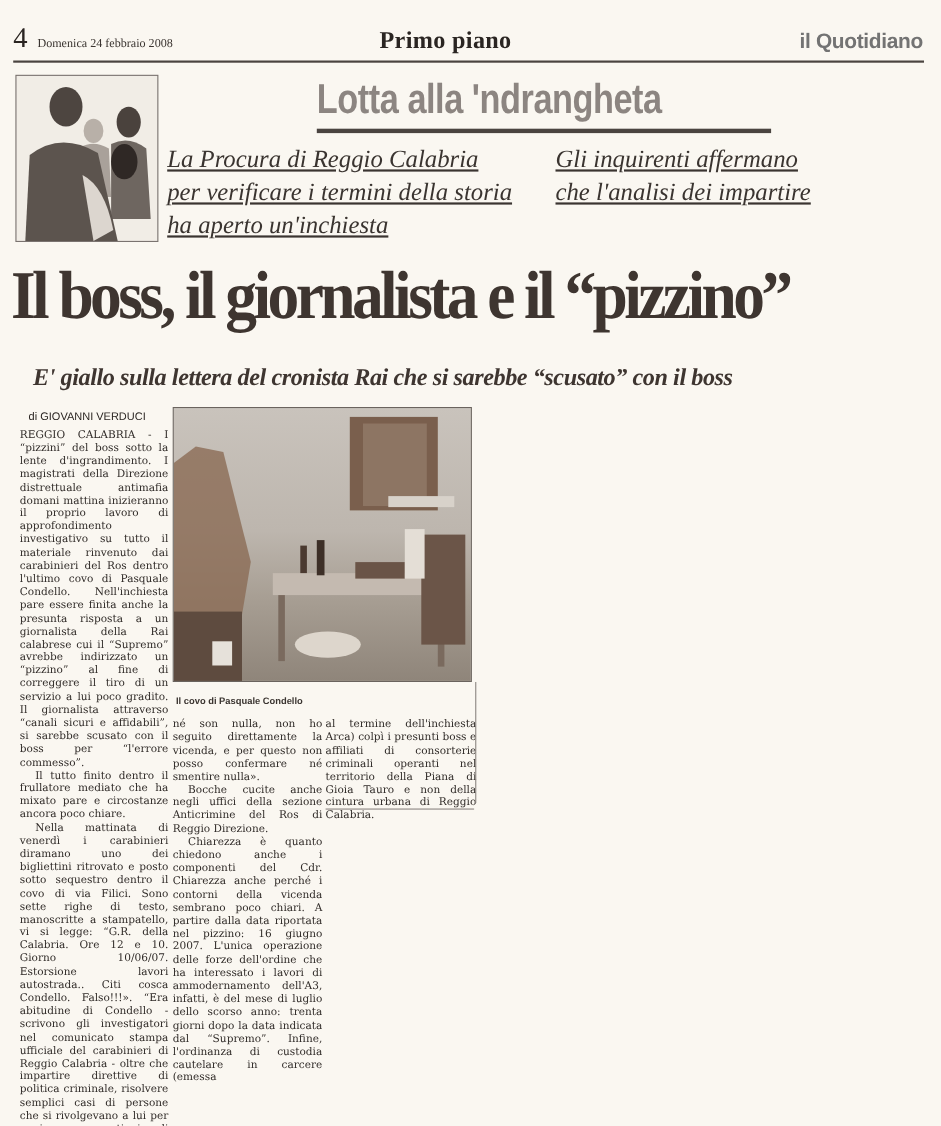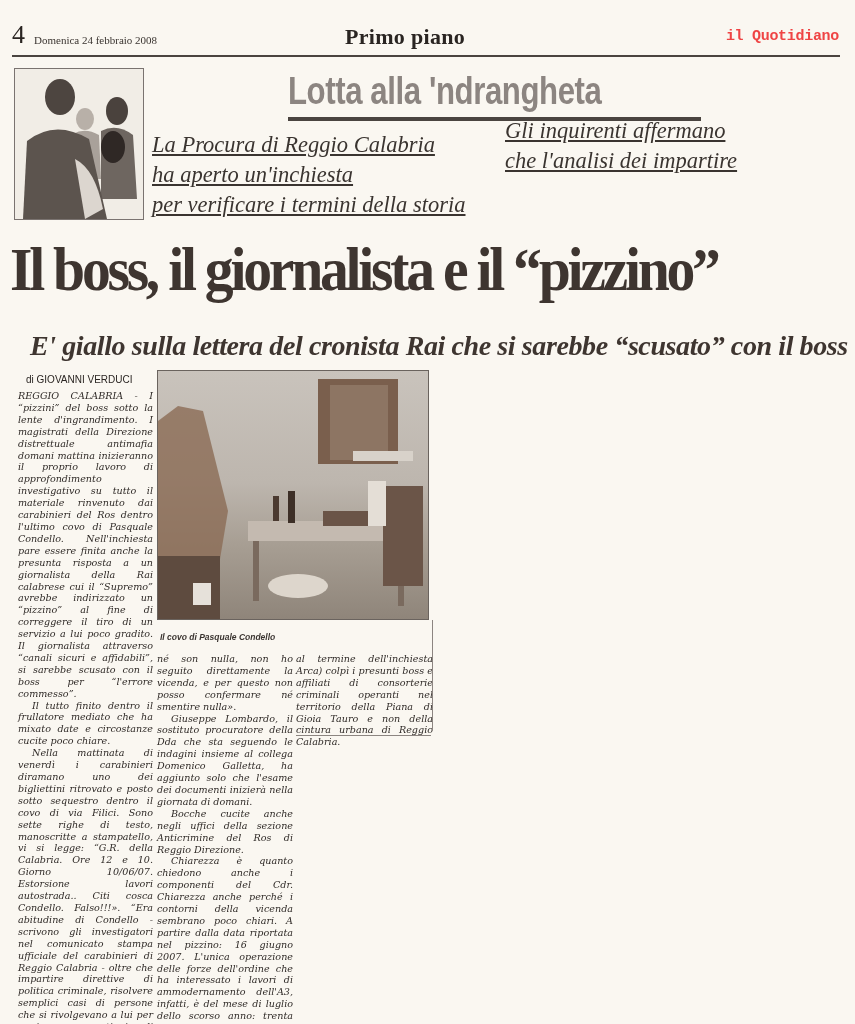--- a/index.html
+++ b/index.html
@@ -8,51 +8,51 @@
     background: #faf7f1;
     color: #2a2522;
     font-family: "DejaVu Serif", serif;
     position: relative;
   }
   .abs { position: absolute; }
   
   .page-num { left: 12px; top: 22px; font-size: 26px; font-family: "Liberation Serif", serif; color: #2a2522; line-height: 1; }
   .date { left: 34px; top: 34px; font-size: 11px; font-family: "Liberation Serif", serif; color: #3a3430; }
   .section { left: 345px; top: 24px; font-size: 22px; font-weight: bold; font-family: "Liberation Serif", serif; color: #2a2522; letter-spacing: 0.3px; }
-  .logo { right: 16px; top: 28px; font-size: 15px; font-weight: bold; font-family: Liberation Mono, monospace; color: #ef4444; letter-spacing: -0.3px; }
+  .logo { right: 16px; top: 28px; font-size: 19px; font-weight: bold; font-family: Liberation Sans, sans-serif; color: #737373; letter-spacing: -0.3px; }
   .header-rule { left: 12px; top: 55px; width: 828px; height: 2px; background: #4a4440; }
 
   
   .illus { left: 14px; top: 68px; width: 128px; height: 150px; border: 1px solid #7a7370; background: #f1ede6; overflow: hidden; }
 
   
   .kicker { left: 288px; top: 72px; font-size: 38px; font-weight: bold; font-family: "Liberation Sans", sans-serif; color: #8c8581; transform: scaleX(0.82); transform-origin: left top; letter-spacing: -0.5px; line-height: 1; white-space: nowrap; }
   .kicker-rule { left: 288px; top: 117px; width: 413px; height: 4px; background: #4a4440; }
 
   .deck { font-family: "Liberation Serif", serif; font-style: italic; font-size: 22.5px; line-height: 30px; color: #3a3430; white-space: nowrap; text-decoration: underline; }
   .deck-left { left: 152px; top: 130px; }
-  .deck-right { left: 505px; top: 116px; }
+  .deck-right { left: 505px; top: 130px; }
 
   
   .headline { left: 10px; top: 238px; font-size: 62px; font-weight: bold; font-family: "Liberation Serif", serif; color: #3e3530; letter-spacing: -3.5px; transform: scaleX(0.93); transform-origin: left top; white-space: nowrap; line-height: 1; }
-  .subhead { left: 30px; top: 330px; font-size: 28px; font-weight: bold; font-style: italic; font-family: "Liberation Serif", serif; color: #3e3530; white-space: nowrap; letter-spacing: -0.4px; }
+  .subhead { left: 30px; top: 330px; font-size: 22px; font-weight: bold; font-style: italic; font-family: "Liberation Serif", serif; color: #3e3530; white-space: nowrap; letter-spacing: -0.4px; }
 
   
   .byline { left: 26px; top: 374px; font-size: 10px; font-family: "Liberation Sans", sans-serif; color: #2a2522; }
   .col { font-family: "DejaVu Serif", serif; font-size: 9.6px; line-height: 11.9px; color: #2f2a27; text-align: justify; hyphens: auto; }
-  .col p { margin: 0; text-indent: 14px; font-style: italic; }
+  .col p { margin: 0; text-indent: 14px; }
   .col p.first { text-indent: 0; }
   .col1 { left: 18px; top: 390px; width: 135px; }
   .col2 { left: 157px; top: 653px; width: 136px; }
   .col3 { left: 296px; top: 653px; width: 137px; }
 
   
   .photo { left: 157px; top: 370px; width: 270px; height: 248px; border: 1px solid #6a635e; overflow: hidden;
     background: linear-gradient(180deg, #c9c3bc 0%, #bdb6ae 45%, #a79e93 70%, #8f857a 100%); }
-  .caption { left: 160px; top: 632px; font-size: 8.5px; font-weight: bold; font-family: "Liberation Sans", sans-serif; color: #3a3430; font-style: italic; }
+  .caption { left: 160px; top: 632px; font-size: 8.5px; font-weight: bold; font-family: "Liberation Sans", sans-serif; color: #3a3430; }
   .col-divider { left: 432px; top: 620px; width: 1px; height: 110px; background: #8c8581; }
   .col-box-bottom { left: 296px; top: 735px; width: 135px; height: 1px; background: #8c8581; }
 </style>
 </head>
 <body>
 
 <div class="abs page-num">4</div>
 <div class="abs date">Domenica 24 febbraio 2008</div>
 <div class="abs section">Primo piano</div>
 <div class="abs logo">il Quotidiano</div>
@@ -72,36 +72,36 @@
     <path d="M8 150 L12 72 Q40 50 74 70 L92 150 Z" fill="#5c544e"></path>
     <path d="M60 90 Q80 100 88 140 L70 150 Z" fill="#dcd6cf"></path>
   </svg>
 </div>
 
 <div class="abs kicker">Lotta alla 'ndrangheta</div>
 <div class="abs kicker-rule"></div>
 
 <div class="abs deck deck-left">
   <div>La Procura di Reggio Calabria</div>
+  <div>per verificare i termini della storia</div>
   <div>ha aperto un'inchiesta</div>
-  <div>per verificare i termini della storia</div>
 </div>
 <div class="abs deck deck-right">
   <div>Gli inquirenti affermano</div>
   <div>che l'analisi dei impartire</div>
 </div>
 
 <div class="abs headline">Il boss, il giornalista e il “pizzino”</div>
 <div class="abs subhead">E' giallo sulla lettera del cronista Rai che si sarebbe “scusato” con il boss</div>
 
 <div class="abs byline">di GIOVANNI VERDUCI</div>
 
 <div class="abs col col1">
   <p class="first">REGGIO CALABRIA - I “pizzini” del boss sotto la lente d'ingrandimento. I magistrati della Direzione distrettuale antimafia domani mattina inizieranno il proprio lavoro di approfondimento investigativo su tutto il materiale rinvenuto dai carabinieri del Ros dentro l'ultimo covo di Pasquale Condello. Nell'inchiesta pare essere finita anche la presunta risposta a un giornalista della Rai calabrese cui il “Supremo” avrebbe indirizzato un “pizzino” al fine di correggere il tiro di un servizio a lui poco gradito. Il giornalista attraverso “canali sicuri e affidabili”, si sarebbe scusato con il boss per “l'errore commesso”.</p>
-  <p>Il tutto finito dentro il frullatore mediato che ha mixato date e circostanze cucite poco chiare.</p>
+  <p>Il tutto finito dentro il frullatore mediato che ha mixato pare e circostanze ancora poco chiare.</p>
   <p>Nella mattinata di venerdì i carabinieri diramano uno dei bigliettini ritrovato e posto sotto sequestro dentro il covo di via Filici. Sono sette righe di testo, manoscritte a stampatello, vi si legge: “G.R. della Calabria. Ore 12 e 10. Giorno 10/06/07. Estorsione lavori autostrada.. Citi cosca Condello. Falso!!!». “Era abitudine di Condello - scrivono gli investigatori nel comunicato stampa ufficiale del carabinieri di Reggio Calabria - oltre che impartire direttive di politica criminale, risolvere semplici casi di persone che si rivolgevano a lui per appianare questioni di carattere personale. Tale attività gli ha consentito di avere credito nei confronti di potenziali favoreggiatori che gli hanno garantito di rimanere latitante”. Il contenuto del messaggio farebbe intuire la decisione del boss di correggere qualcosa di inesatto. Al “pizzino”, poi, sarebbe stata allegata una lettera di scuse del professionista della Tv di Stato.</p>
 
 </div>
 
 <div class="abs photo">
   <svg width="270" height="248" viewBox="0 0 270 248">
 
     <rect x="160" y="8" width="80" height="85" fill="#7a5f4d"></rect>
     <rect x="172" y="14" width="58" height="75" fill="#8d7563"></rect>
     <rect x="195" y="80" width="60" height="10" fill="#d8d2ca"></rect>
@@ -123,21 +123,20 @@
     <ellipse cx="140" cy="215" rx="30" ry="12" fill="#ddd6cc"></ellipse>
 
     <rect x="225" y="115" width="40" height="100" fill="#6b5548"></rect>
     <rect x="210" y="110" width="18" height="45" fill="#e4ded6"></rect>
   </svg>
 </div>
 <div class="abs caption">Il covo di Pasquale Condello</div>
 
 <div class="abs col col2">
   <p class="first">né son nulla, non ho seguito direttamente la vicenda, e per questo non posso confermare né smentire nulla».</p>
-  <p>Giuseppe Lombardo, il sostituto procuratore della Dda che sta seguendo le indagini insieme al collega Domenico Galletta, ha aggiunto solo che l'esame dei documenti inizierà nella giornata di domani.</p>
   <p>Bocche cucite anche negli uffici della sezione Anticrimine del Ros di Reggio Direzione.</p>
   <p>Chiarezza è quanto chiedono anche i componenti del Cdr. Chiarezza anche perché i contorni della vicenda sembrano poco chiari. A partire dalla data riportata nel pizzino: 16 giugno 2007. L'unica operazione delle forze dell'ordine che ha interessato i lavori di ammodernamento dell'A3, infatti, è del mese di luglio dello scorso anno: trenta giorni dopo la data indicata dal “Supremo”. Infine, l'ordinanza di custodia cautelare in carcere (emessa</p>
 </div>
 
 <div class="abs col col3">
   <p class="first">al termine dell'inchiesta Arca) colpì i presunti boss e affiliati di consorterie criminali operanti nel territorio della Piana di Gioia Tauro e non della cintura urbana di Reggio Calabria.</p>
 </div>
 <div class="abs col-divider"></div>
 <div class="abs col-box-bottom"></div>
 

